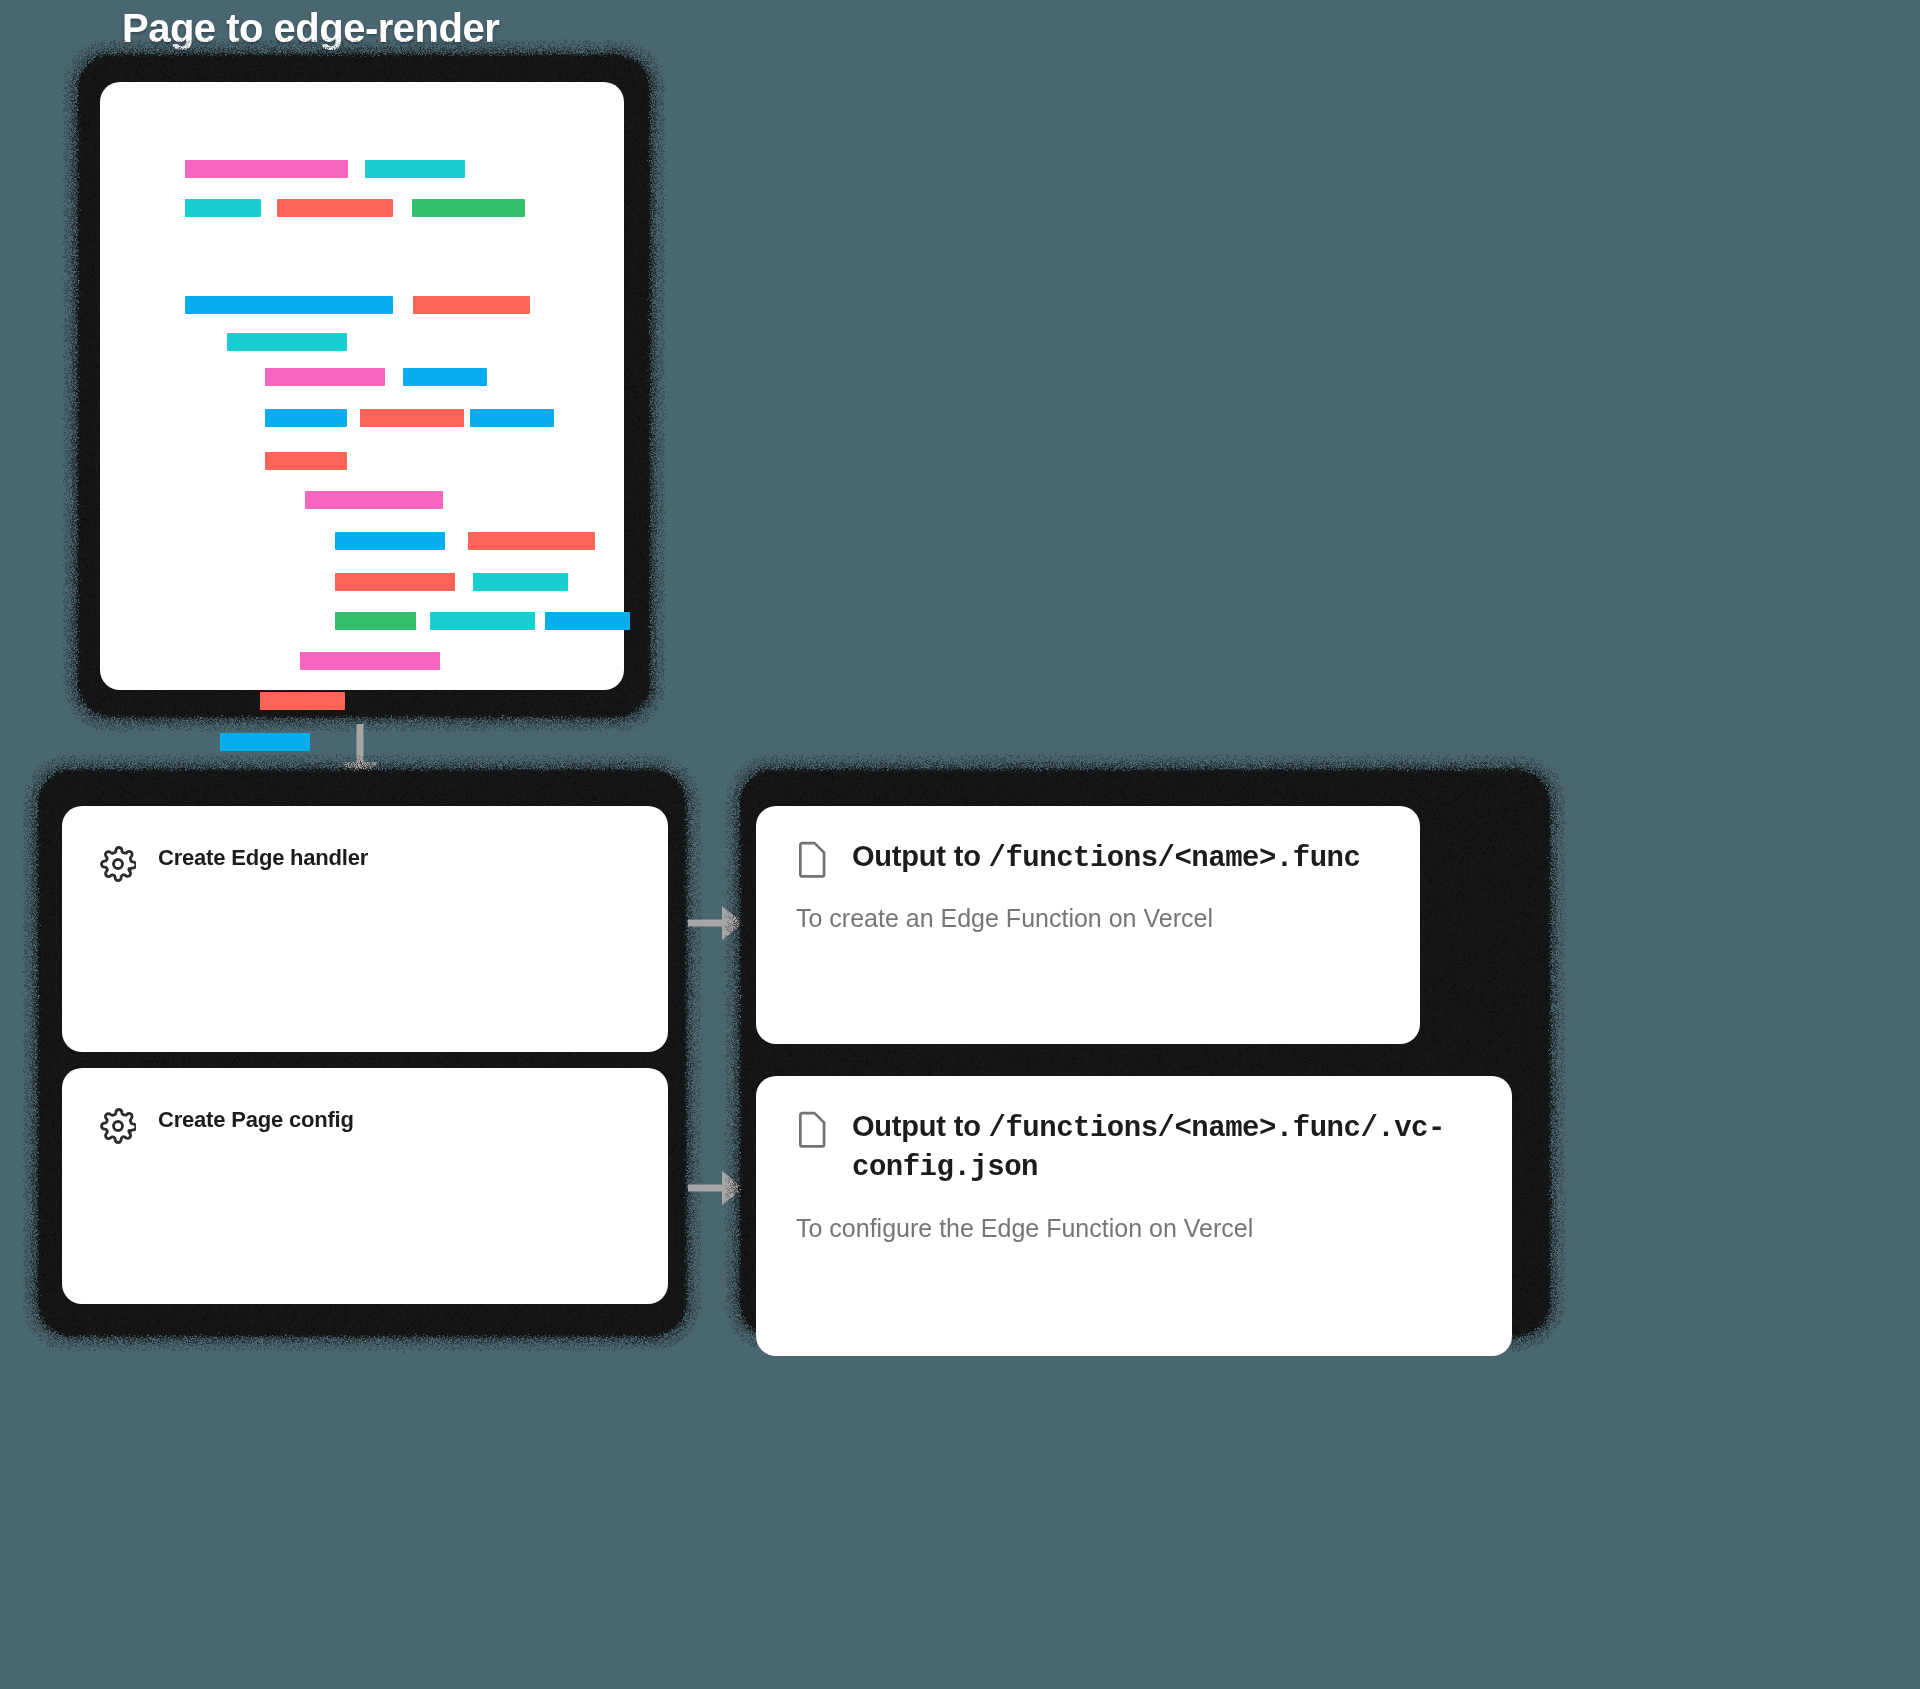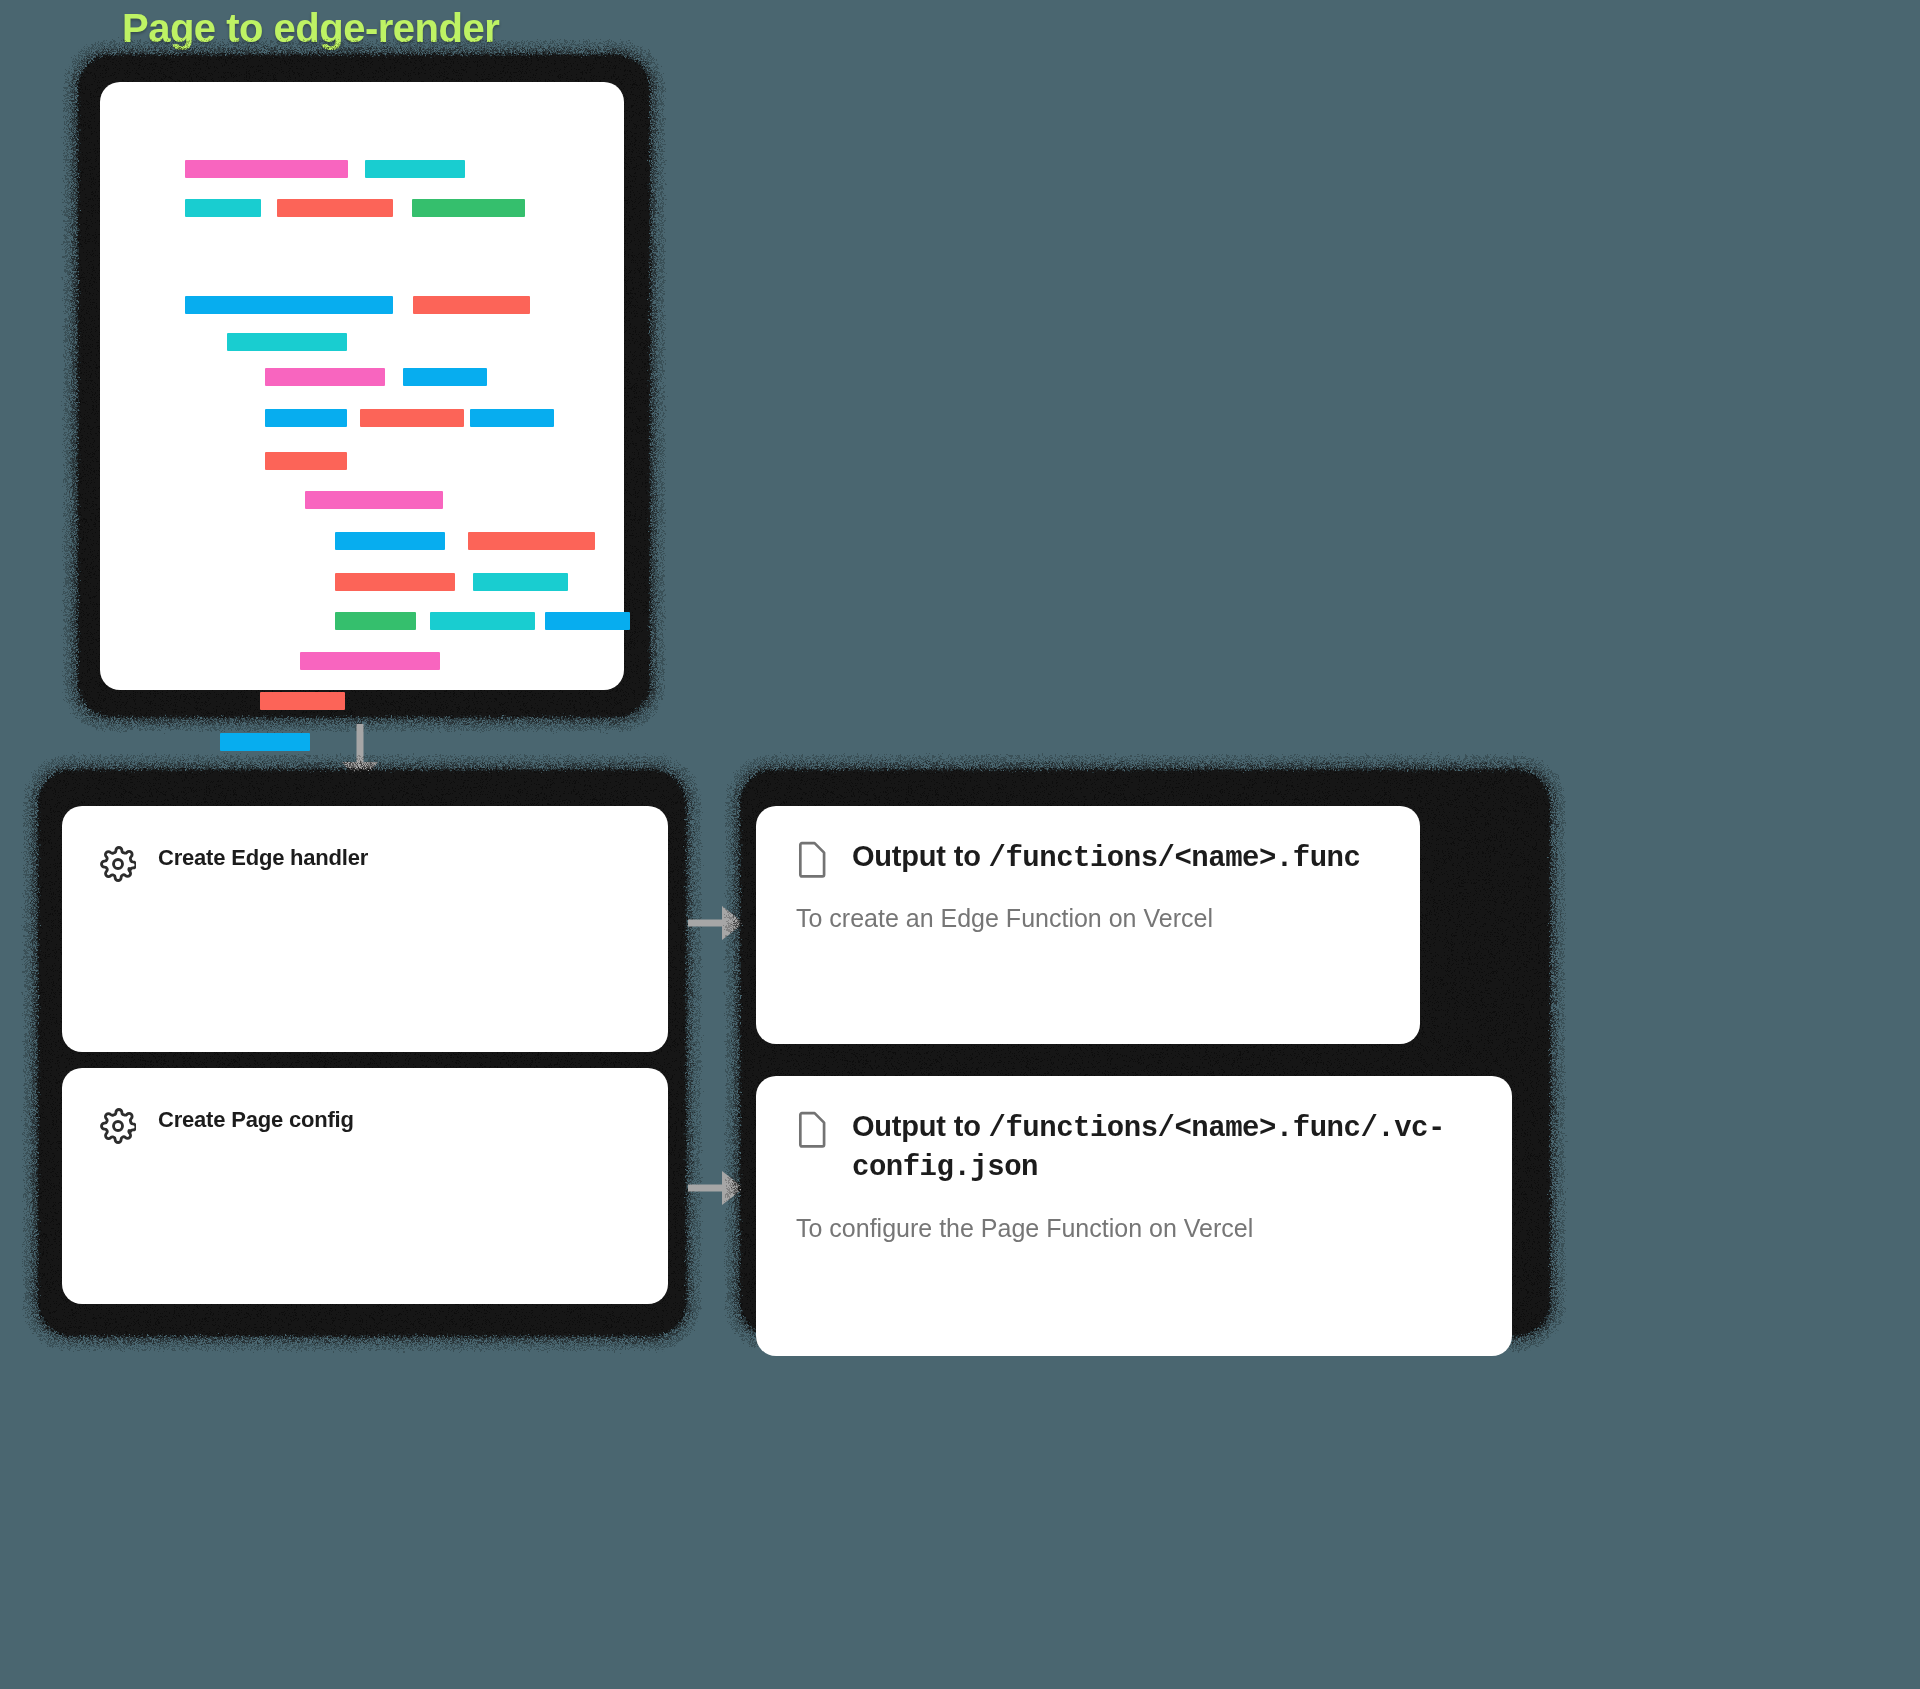--- a/index.html
+++ b/index.html
@@ -10,21 +10,21 @@
     overflow: hidden;
   }
   #root { position: relative; width: 1920px; height: 1689px; }
 
   
   .title {
     position: absolute;
     left: 122px; top: 6px;
     font-size: 40px;
     font-weight: bold;
-    color: #bef264;
+    color: #ffffff;
     letter-spacing: -0.5px;
     text-shadow: 0 2px 3px rgba(0,0,0,0.28);
   }
 
   
   .rough {
     position: absolute;
     background: #121212;
     border-radius: 34px;
     filter: url(#roughen);
@@ -225,17 +225,17 @@
   <div class="card" id="card-out2">
     <div class="card-inner right">
       <div class="card-head">
         <span class="icon">
           <svg width="34" height="38" viewBox="0 0 20 24" fill="none" stroke="#737373" stroke-width="1.7" stroke-linejoin="round">
             <path d="M3 2 h8 l6 6 v14 a1 1 0 0 1 -1 1 H3 a1 1 0 0 1 -1 -1 V3 a1 1 0 0 1 1 -1 z"></path>
           </svg>
         </span>
         <div class="head-title mono-mix"><span>Output to </span><span class="mono">/functions/&lt;name&gt;.func/.vc-config.json</span></div>
       </div>
-      <div class="sub right tight">To configure the Page Function on Vercel</div>
+      <div class="sub right tight">To configure the Edge Function on Vercel</div>
     </div>
   </div>
 
 </div>
 
 </body></html>

